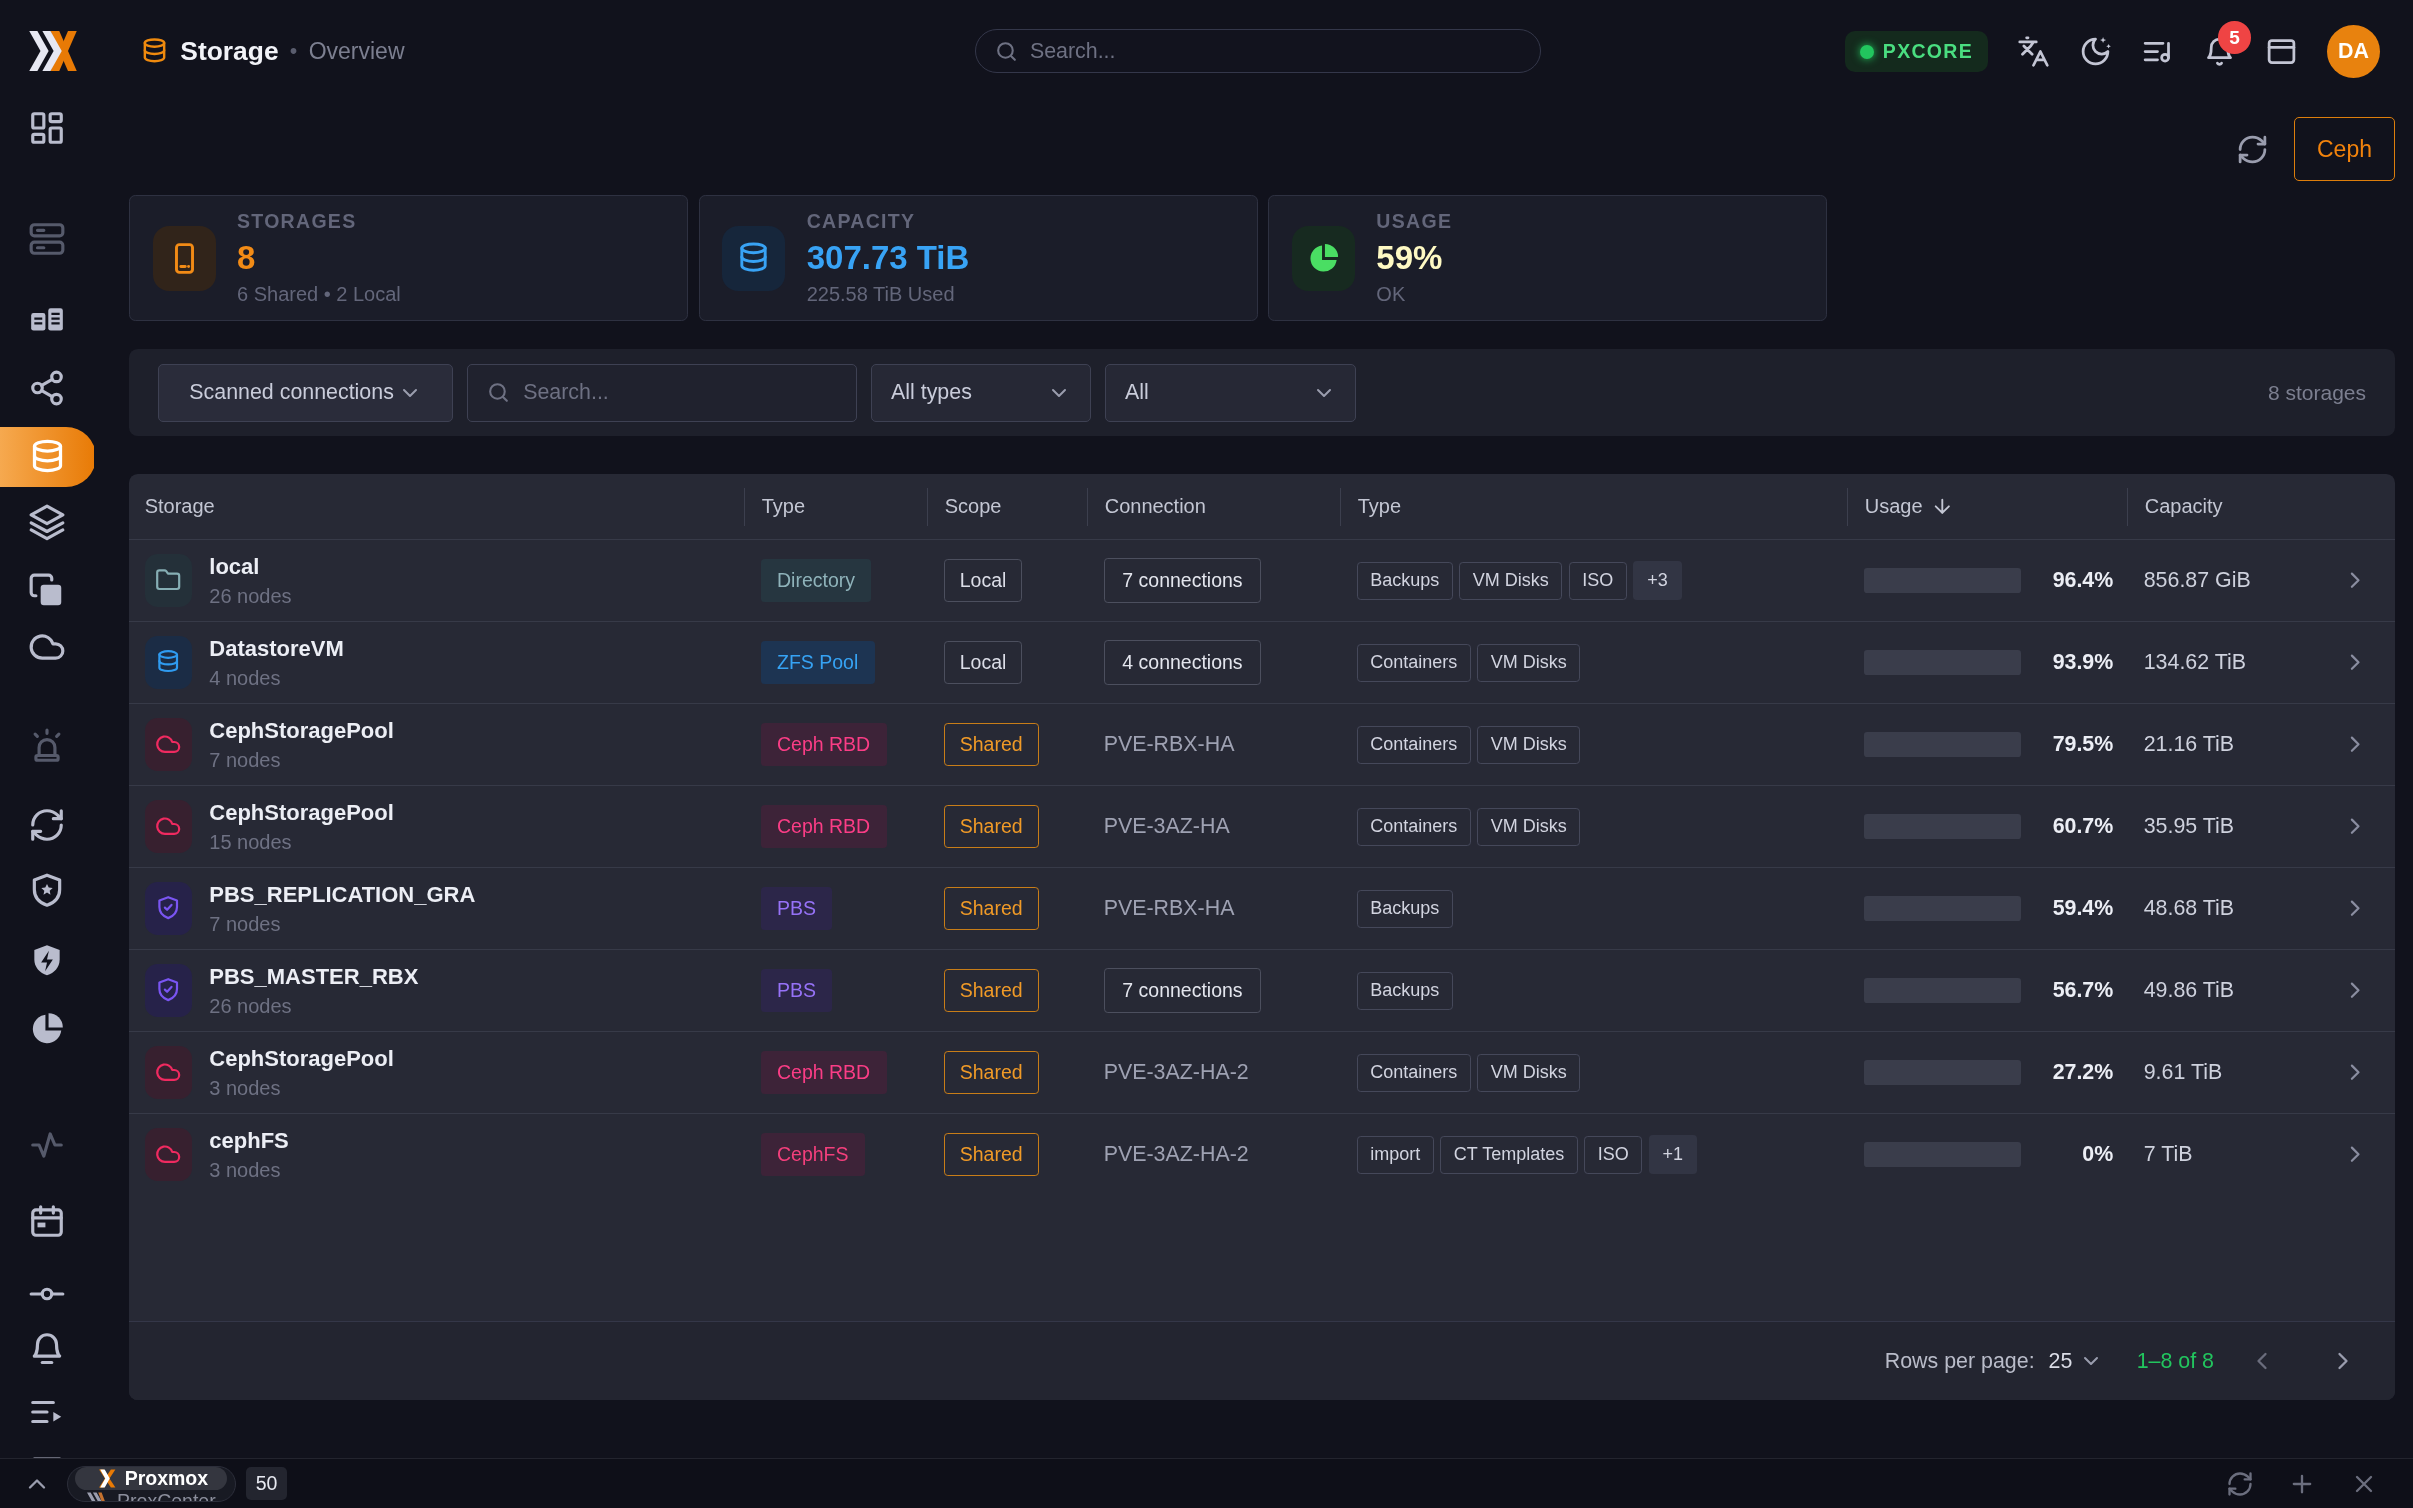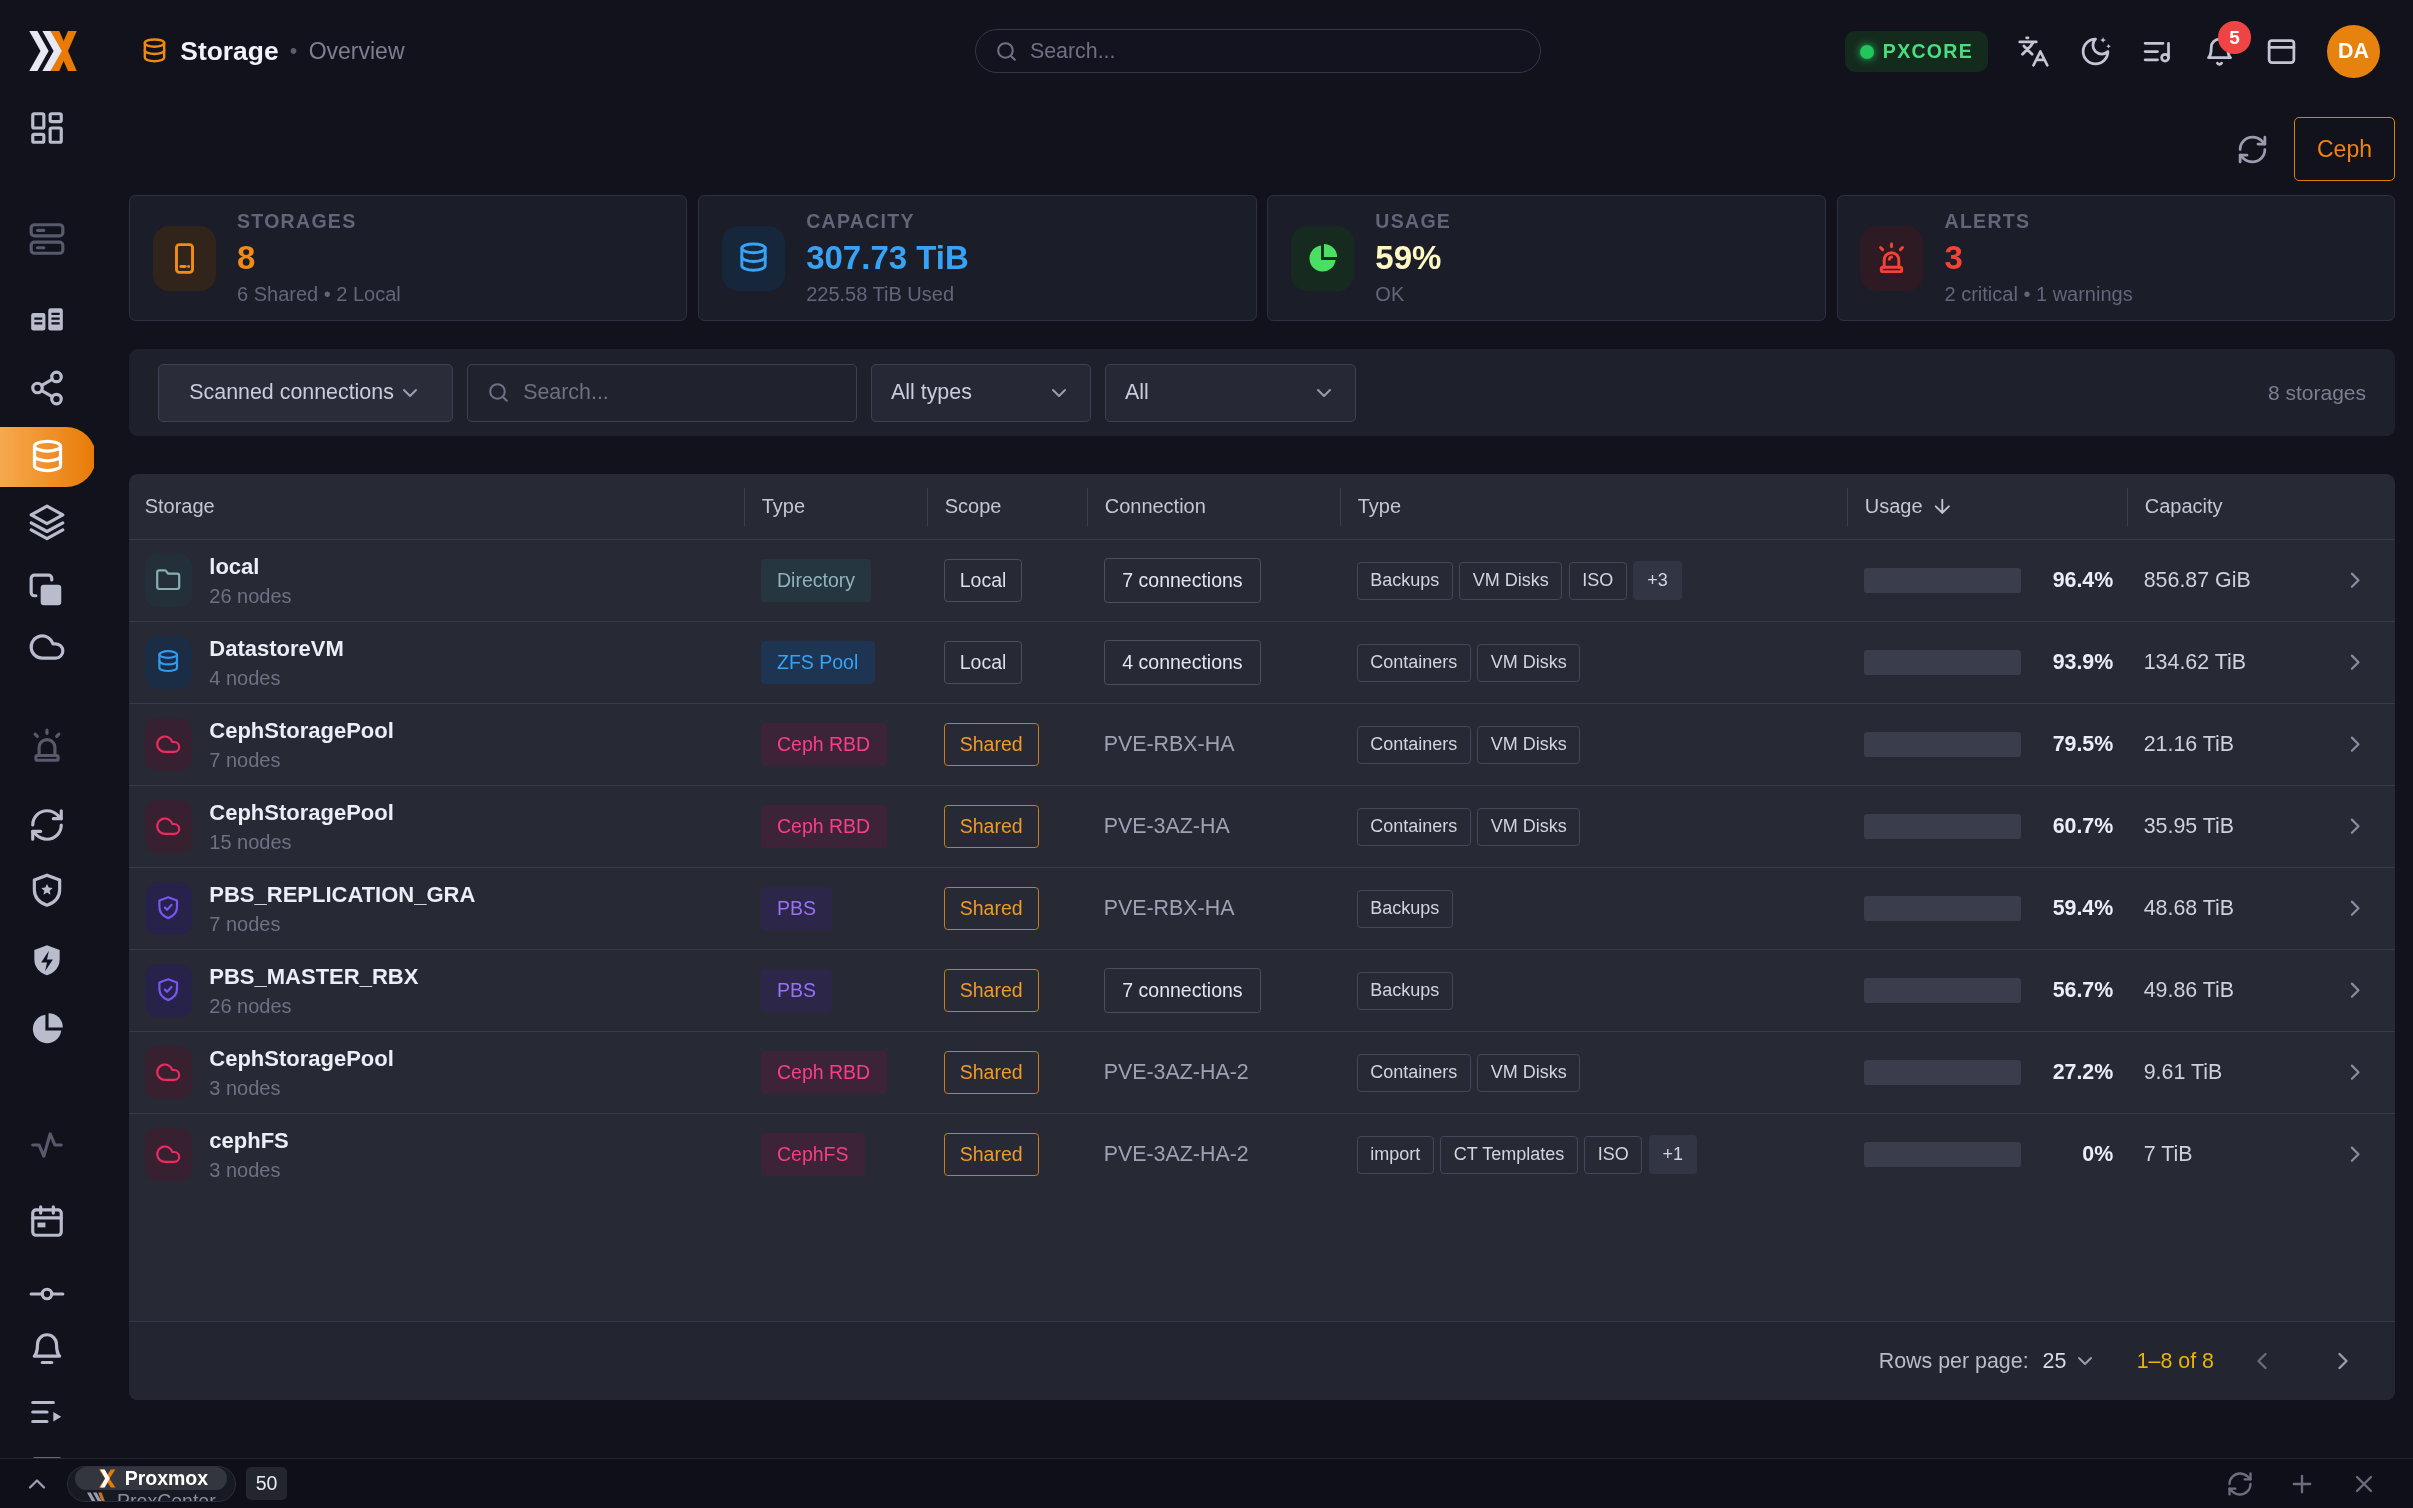--- a/index.html
+++ b/index.html
@@ -108,21 +108,21 @@
   .uf-red { background:#f44336; } .uf-orange { background:#ffa000; } .uf-green { background:#4caf50; }
   .upct { font-size:21.4px; font-weight:700; color:#eceef5; width:75px; text-align:right; }
   .ccap { font-size:21.4px; color:#ced1dd; }
   .c-chev { display:flex; justify-content:flex-end; padding-right:11.3px; color:#8a8da0; }
   .c-chev svg { width:26.4px; height:26.4px; }
   .t-filler { height:126px; }
   .tfoot { height:79px; border-top:1.3px solid #343748; background:#232530; display:flex; align-items:center;
            justify-content:flex-end; gap:34px; padding-right:38px; color:#b9bcc9; font-size:21.4px; }
   .rpp { display:flex; align-items:center; gap:14px; }
   .rpp-val { display:flex; align-items:center; gap:6.3px; color:#dadce6; }
-  .range { color:#eab308; margin-left:6px; }
+  .range { color:#22c55e; margin-left:0; }
   .pg-arrow { width:28px; height:28px; }
   .pg-prev { color:#6a6d7c; } .pg-next { color:#9a9dae; margin-left:19px; }
 
   
   .taskbar { position:absolute; left:0; bottom:0; width:2413px; height:50px; background:#0e0f18;
              border-top:1.3px solid #23242e; display:flex; align-items:center; }
   .tb-collapse { width:28px; height:28px; color:#9a9dae; margin-left:22.6px; }
   .tb-tabs { margin-left:16.3px; height:36px; background:#181a23; border:1.3px solid #2c2e3a; border-radius:18px;
              display:flex; align-items:center; overflow:hidden;flex-direction:column; }
   .tb-tab { height:36px; display:flex; align-items:center; gap:8.8px; padding:0 19px; font-size:19.5px; color:#8b8e9c; }
@@ -383,34 +383,20 @@
             <path fill="currentColor" d="M11 3a9 9 0 1 0 10 10H11Z"></path>
             <path fill="currentColor" d="M13 2v9h9a9 9 0 0 0-9-9Z"></path>
           </svg>
         </div>
         <div class="card-col">
           <span class="card-label">USAGE</span>
           <span class="card-value" style="color:#fef9c3">59%</span>
           <span class="card-sub">OK</span>
         </div>
       </div>
-      <div class="card">
-        <div class="card-ic" style="background:#2e1a22;color:#f44336">
-          <svg class="ic" viewBox="0 0 24 24">
-            <path d="M7 18v-5a5 5 0 0 1 10 0v5" fill="none" stroke="currentColor" stroke-width="2" stroke-linecap="round" stroke-linejoin="round"></path>
-            <rect x="5" y="18" width="14" height="3" rx="1" fill="none" stroke="currentColor" stroke-width="2" stroke-linecap="round" stroke-linejoin="round"></rect>
-            <path d="M12 2v2M4.5 4.5l1.4 1.4M19.5 4.5l-1.4 1.4M10.5 12.5a1.8 1.8 0 0 1 1.5-1.5" fill="none" stroke="currentColor" stroke-width="2" stroke-linecap="round" stroke-linejoin="round"></path>
-          </svg>
-        </div>
-        <div class="card-col">
-          <span class="card-label">ALERTS</span>
-          <span class="card-value" style="color:#f44336">3</span>
-          <span class="card-sub">2 critical • 1 warnings</span>
-        </div>
-      </div>
     </div>
 
   <div class="filterbar">
     <div class="fctl f-drop">
       <span>Scanned connections</span>
       <span class="chev-s">
           <svg class="ic" viewBox="0 0 24 24">
             <path d="m6 9 6 6 6-6" fill="none" stroke="currentColor" stroke-width="2" stroke-linecap="round" stroke-linejoin="round"></path>
           </svg>
         </span>

